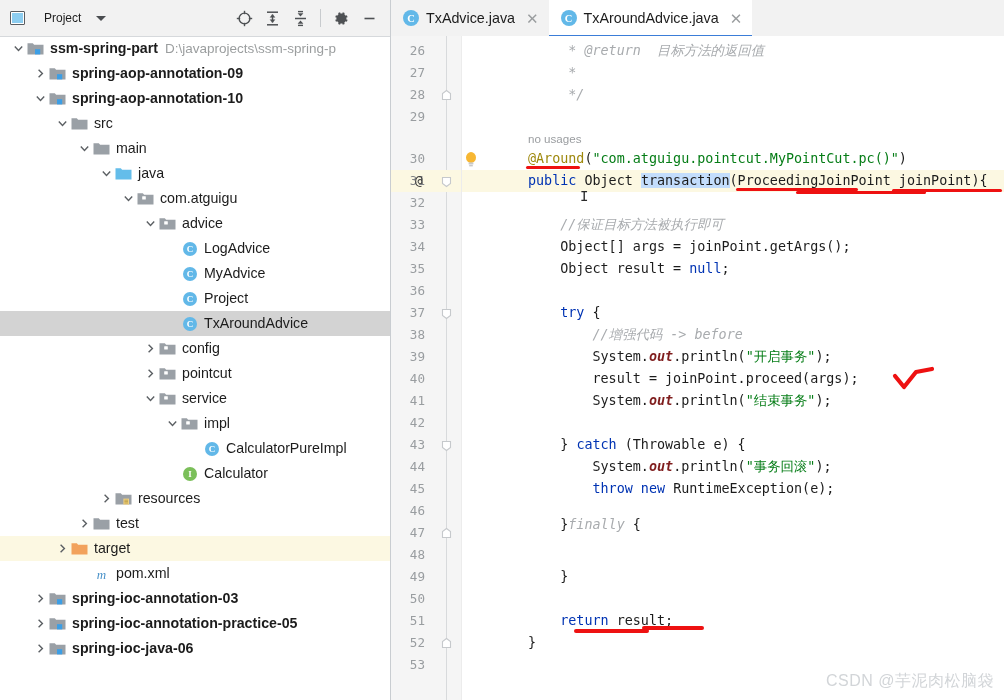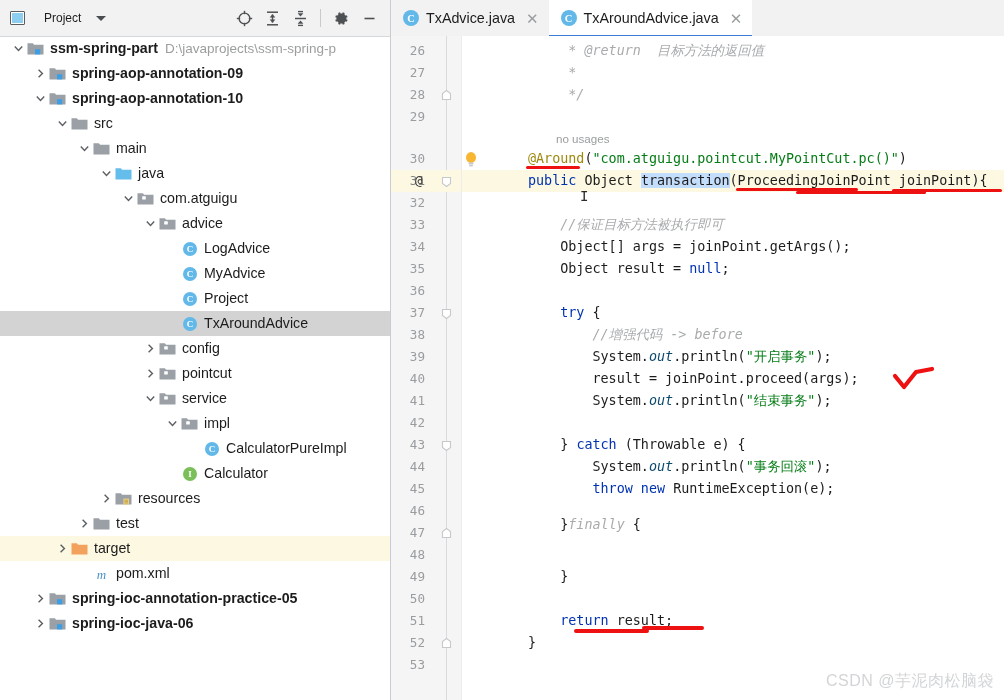--- a/index.html
+++ b/index.html
@@ -101,21 +101,21 @@
   .ln.cur{color:#7f8286;}
   .gmark{position:absolute;left:8px;height:22px;line-height:22px;font-size:13px;color:#4a4a4a;}
   .hlrow{position:absolute;left:0;right:0;height:22px;background:#fcf8e2;}
 
   .cl{position:absolute;left:0;height:22px;line-height:22px;white-space:pre;}
   .kw{color:#0033b3;}
   .str{color:#067d17;}
   .cmt{color:#a8abae;font-style:italic;}
   .doc{color:#a8abae;font-style:italic;}
   .ann{color:#9e880d;}
-  .fld{color:#0c4a6e;font-style:italic;}
+  .fld{color:#7f1d1d;font-style:italic;font-weight:bold;}
   .id{color:#1c1c1c;}
   .hint{color:#9a9da0;font-size:11.6px;font-family:"Liberation Sans",sans-serif;font-style:normal;}
   .sel-tok{background:#c3ddfc;}
   .uline{text-decoration-color:#b9bcbf;}
 
   
   .fh{position:absolute;left:7px;width:13px;height:13px;}
   
   .bulb{position:absolute;width:14px;height:17px;}
 
@@ -479,20 +479,35 @@
         </div>
         <div class="trow">
           <span style="display: inline-block; flex: 0 0 auto; width: 76px; height: 25px;"></span>
           <span class="arrow"></span>
           <span class="ticon">
             <svg width="17" height="16" viewBox="0 0 17 16">
               <text x="8.5" y="12.5" font-size="13" font-style="italic" font-family="serif" fill="#4b93c9" text-anchor="middle">m</text>
             </svg>
           </span>
           <span class="tlabel">pom.xml</span>
+        </div>
+        <div class="trow">
+          <span style="display: inline-block; flex: 0 0 auto; width: 32px; height: 25px;"></span>
+          <span class="arrow">
+            <svg width="11" height="11" viewBox="0 0 11 11">
+              <polyline points="3.6,1.8 7.4,5.5 3.6,9.2" fill="none" stroke="#5b5f63" stroke-width="1.4"></polyline>
+            </svg>
+          </span>
+          <span class="ticon">
+            <svg width="17" height="15" viewBox="0 0 17 15">
+              <path d="M0.5 2.2h5.3l1.3 1.6h9.4v9.6H0.5z" fill="#9aa0a6"></path>
+              <rect x="8" y="8.2" width="5.2" height="5.2" fill="#3c9ee5"></rect>
+            </svg>
+          </span>
+          <span class="tlabel bold">spring-ioc-annotation-03</span>
         </div>
         <div class="trow">
           <span style="display: inline-block; flex: 0 0 auto; width: 32px; height: 25px;"></span>
           <span class="arrow">
             <svg width="11" height="11" viewBox="0 0 11 11">
               <polyline points="3.6,1.8 7.4,5.5 3.6,9.2" fill="none" stroke="#5b5f63" stroke-width="1.4"></polyline>
             </svg>
           </span>
           <span class="ticon">
             <svg width="17" height="15" viewBox="0 0 17 15">
@@ -585,21 +600,21 @@
             </svg></div>
           <div class="fh" style="top: 490px;"><svg width="13" height="13" viewBox="0 0 13 13">
               <path d="M2.5 10.5 V4.5 L6.5 1.5 L10.5 4.5 V10.5 Z" fill="#ffffff" stroke="#c6c9cc" stroke-width="1.1"></path>
             </svg></div>
           <div class="fh" style="top: 600px;"><svg width="13" height="13" viewBox="0 0 13 13">
               <path d="M2.5 10.5 V4.5 L6.5 1.5 L10.5 4.5 V10.5 Z" fill="#ffffff" stroke="#c6c9cc" stroke-width="1.1"></path>
             </svg></div>
         </div>
       <div class="code" id="code">
           <div class="hlrow" style="top: 134px;"></div>
-          <div class="cl hint" style="top: 92px; left: 66px; margin-left: 28px;">no usages</div>
+          <div class="cl hint" style="top: 92px; left: 66px;">no usages</div>
           <div class="cl" style="top: 4px; left: 66px;"><span class="doc">     * </span><span class="doc uline">@return</span><span class="doc">  目标方法的返回值</span></div>
           <div class="cl" style="top: 26px; left: 66px;"><span class="doc">     *</span></div>
           <div class="cl" style="top: 48px; left: 66px;"><span class="doc">     */</span></div>
           <div class="cl" style="top: 70px; left: 66px;"></div>
           <div class="cl" style="top: 112px; left: 66px;"><span class="ann">@Around</span><span class="id">(</span><span class="str">"com.atguigu.pointcut.MyPointCut.pc()"</span><span class="id">)</span></div>
           <div class="cl" style="top: 134px; left: 66px;"><span class="kw">public </span><span class="id">Object </span><span class="id sel-tok">transaction</span><span class="id">(ProceedingJoinPoint joinPoint){</span></div>
           <div class="cl" style="top: 156px; left: 66px;"></div>
           <div class="cl" style="top: 178px; left: 66px;"><span class="cmt">    //保证目标方法被执行即可</span></div>
           <div class="cl" style="top: 200px; left: 66px;"><span class="id">    Object[] args = joinPoint.getArgs();</span></div>
           <div class="cl" style="top: 222px; left: 66px;"><span class="id">    Object </span><span class="id uline">result</span><span class="id"> = </span><span class="kw">null</span><span class="id">;</span></div>

